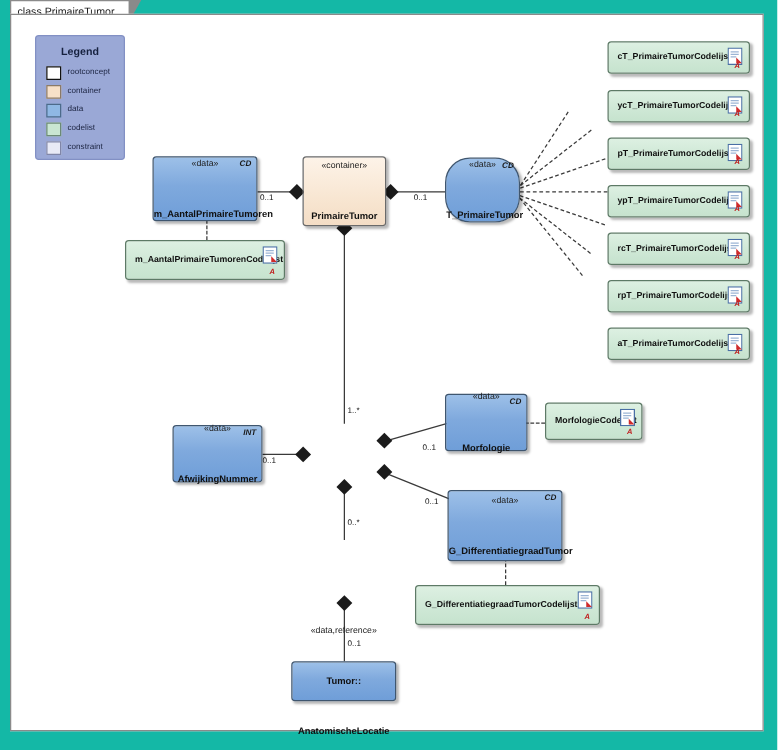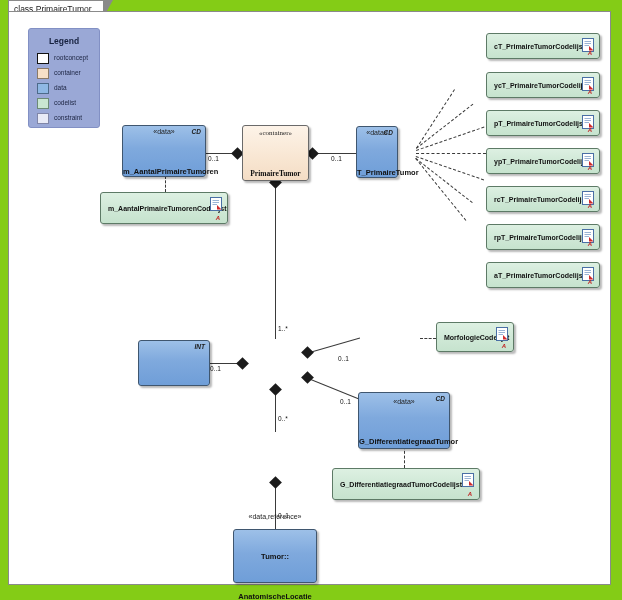--- a/index.html
+++ b/index.html
@@ -1,21 +1,21 @@
 <!DOCTYPE html>
 <html><head>
 <meta charset="utf-8">
 <style>
   html,body{margin:0;padding:0;background:#ffffff;}
   body{font-family:"Liberation Sans",sans-serif;}
 
   #canvas{
     position:relative;
     width:622px;height:600px;
-    background:#84cc16;
+    background:#14b8a6;
     overflow:hidden;
   }
 
   
   .frame{
     position:absolute;left:8px;top:11px;
     width:603px;height:574px;
     border:1px solid #8a8a8a;
     background:#ffffff;
     box-sizing:border-box;
@@ -235,51 +235,62 @@
   <span class="mult" style="left:278px;top:512px;">0..1</span>
 
   <div class="node n-data" style="left:122px;top:125px;width:84px;height:52px;">
     <span class="corner">CD</span>
     <span class="lines">
       <span class="stereo">«data»</span>
       <span class="nname">m_AantalPrimaireTumoren</span>
     </span>
   </div>
 
-  <div class="node n-container" style="left:242px;top:125px;width:67px;height:56px;font-family:Liberation Serif, serif;">
+  <div class="node n-container" style="left:242px;top:125px;width:67px;height:56px;">
     <span class="lines">
       <span class="stereo">«container»</span>
       <span class="nname">PrimaireTumor</span>
     </span>
   </div>
 
-  <div class="node n-data" style="left:356px;top:126px;width:42px;height:52px;">
+  <div class="node n-data" style="left:356px;top:126px;width:60px;height:52px;border-radius:20px;">
     <span class="corner">CD</span>
     <span class="lines">
       <span class="stereo">«data»</span>
       <span class="nname">T_PrimaireTumor</span>
     </span>
   </div>
 
   <div class="node n-data" style="left:138px;top:340px;width:72px;height:46px;">
     <span class="corner">INT</span>
-  </div>
-
-
+    <span class="lines">
+      <span class="stereo">«data»</span>
+      <span class="nname">AfwijkingNummer</span>
+    </span>
+  </div>
+
+
+  <div class="node n-data" style="left:356px;top:315px;width:66px;height:46px;">
+    <span class="corner">CD</span>
+    <span class="lines">
+      <span class="stereo">«data»</span>
+      <span class="nname">Morfologie</span>
+    </span>
+  </div>
 
   <div class="node n-data" style="left:358px;top:392px;width:92px;height:57px;">
     <span class="corner">CD</span>
     <span class="lines">
       <span class="stereo">«data»</span>
       <span class="nname">G_DifferentiatiegraadTumor</span>
     </span>
   </div>
 
 
-  <div class="node n-data" style="left:233px;top:529px;width:84px;height:54px;">
+  <div class="node n-data" style="left:233px;top:529px;width:84px;height:32px;">
     <span class="lines">
       <span class="stereo">«data,reference»</span>
       <span class="nname">Tumor::</span>
       <span class="nname">AnatomischeLocatie</span>
     </span>
   </div>
 
   <div class="codelist" style="left:486px;top:33px;width:114px;height:26px;">
     <span class="cl-name">cT_PrimaireTumorCodelijst</span>
     <svg class="cl-icon" viewBox="0 0 12 14">

